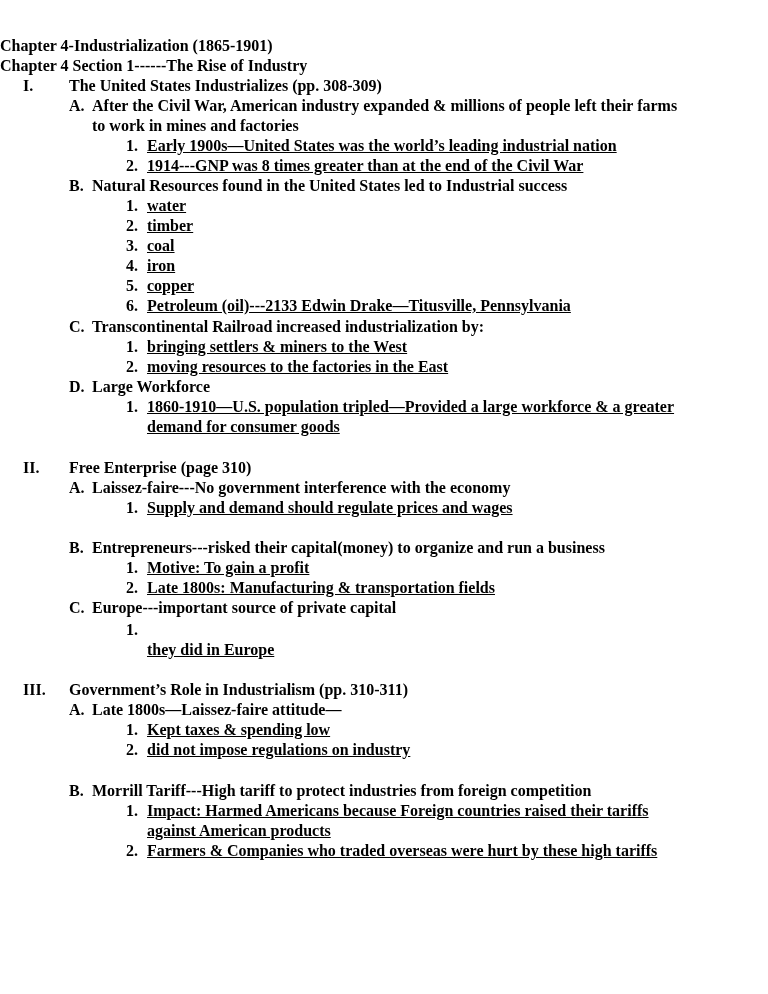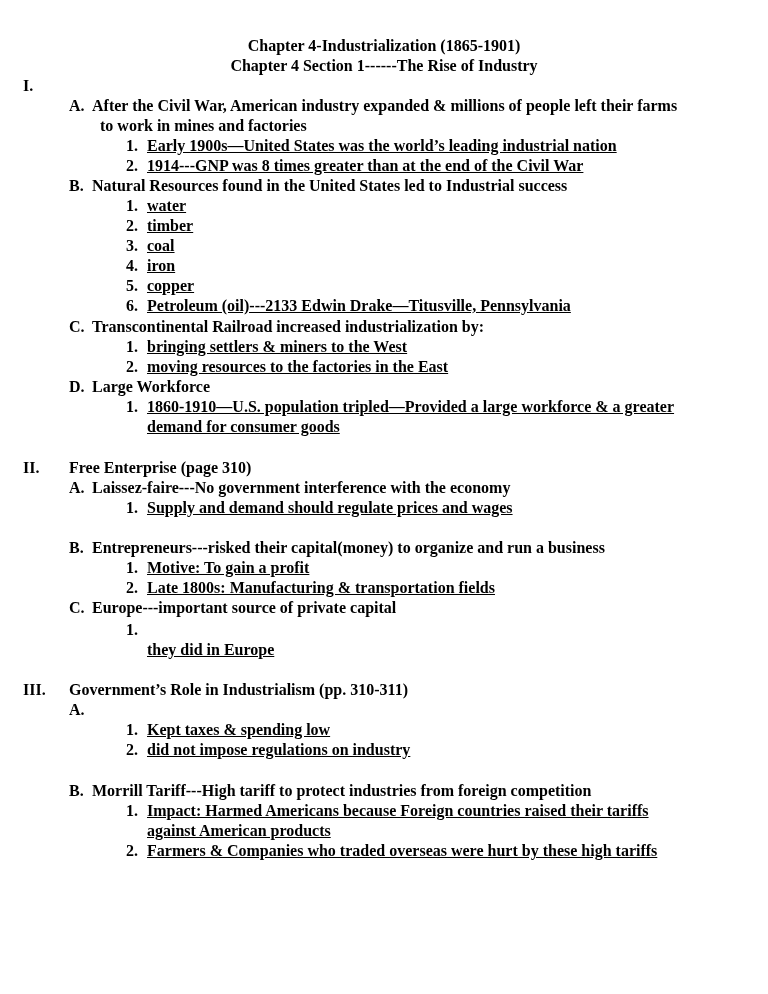--- a/index.html
+++ b/index.html
@@ -3,45 +3,46 @@
   <meta charset="utf-8">
   <style>
     html, body { margin: 0; padding: 0; background: #ffffff; }
     body {
       width: 768px; height: 994px; position: relative; overflow: hidden;
       font-family: "Liberation Serif", "DejaVu Serif", serif;
       font-weight: bold; color: #000000; font-size: 16px;
     }
     .page { position: absolute; left: 0; top: 0; width: 768px; }
     .line { position: absolute; white-space: nowrap; line-height: 20px; height: 20px; }
-    .center { left: 0; width: 768px; text-align: center; }
+    .center { left: 0; width: 768px; text-align: left; }
     .roman { position: absolute; left: 23px; }
     .sec-title { position: absolute; left: 69px; }
     .letter { position: absolute; left: 69px; }
     .letter-text { position: absolute; left: 92px; }
     .num { position: absolute; left: 126px; }
     .num-text { position: absolute; left: 147px; text-decoration: underline; }
   </style>
 </head>
 <body>
 
 <div class="page">
 
   <div class="line center" style="top:36px">Chapter 4-Industrialization (1865-1901)</div>
   <div class="line center" style="top:56px">Chapter 4 Section 1------The Rise of Industry</div>
 
   <div class="line" style="top:76px;left:0;width:768px">
     <span class="roman">I.</span>
+    <span class="sec-title">The United States Industrializes (pp. 308-309)</span>
   </div>
 
   <div class="line" style="top:96px;left:0;width:768px">
     <span class="letter">A.</span>
     <span class="letter-text">After the Civil War, American industry expanded &amp; millions of people left their farms</span>
   </div>
-  <div class="line" style="top:116px;left:8px;width:651px">
+  <div class="line" style="top:116px;left:0;width:651px">
     <span class="letter-text">to work in mines and factories</span>
   </div>
   <div class="line" style="top:136px;left:0;width:768px">
     <span class="num">1.</span>
     <span class="num-text">Early 1900s—United States was the world’s leading industrial nation</span>
   </div>
   <div class="line" style="top:156px;left:0;width:768px">
     <span class="num">2.</span>
     <span class="num-text">1914---GNP was 8 times greater than at the end of the Civil War</span>
   </div>
@@ -136,20 +137,21 @@
   <div class="line" style="top:640px;left:0;width:700px">
     <span class="num-text">they did in Europe</span>
   </div>
 
   <div class="line" style="top:680px;left:0;width:768px">
     <span class="roman">III.</span>
     <span class="sec-title">Government’s Role in Industrialism (pp. 310-311)</span>
   </div>
   <div class="line" style="top:700px;left:0;width:768px">
     <span class="letter">A.</span>
+    <span class="letter-text">Late 1800s—Laissez-faire attitude—</span>
   </div>
   <div class="line" style="top:720px;left:0;width:768px">
     <span class="num">1.</span>
     <span class="num-text">Kept taxes &amp; spending low</span>
   </div>
   <div class="line" style="top:740px;left:0;width:768px">
     <span class="num">2.</span>
     <span class="num-text">did not impose regulations on industry</span>
   </div>
 

